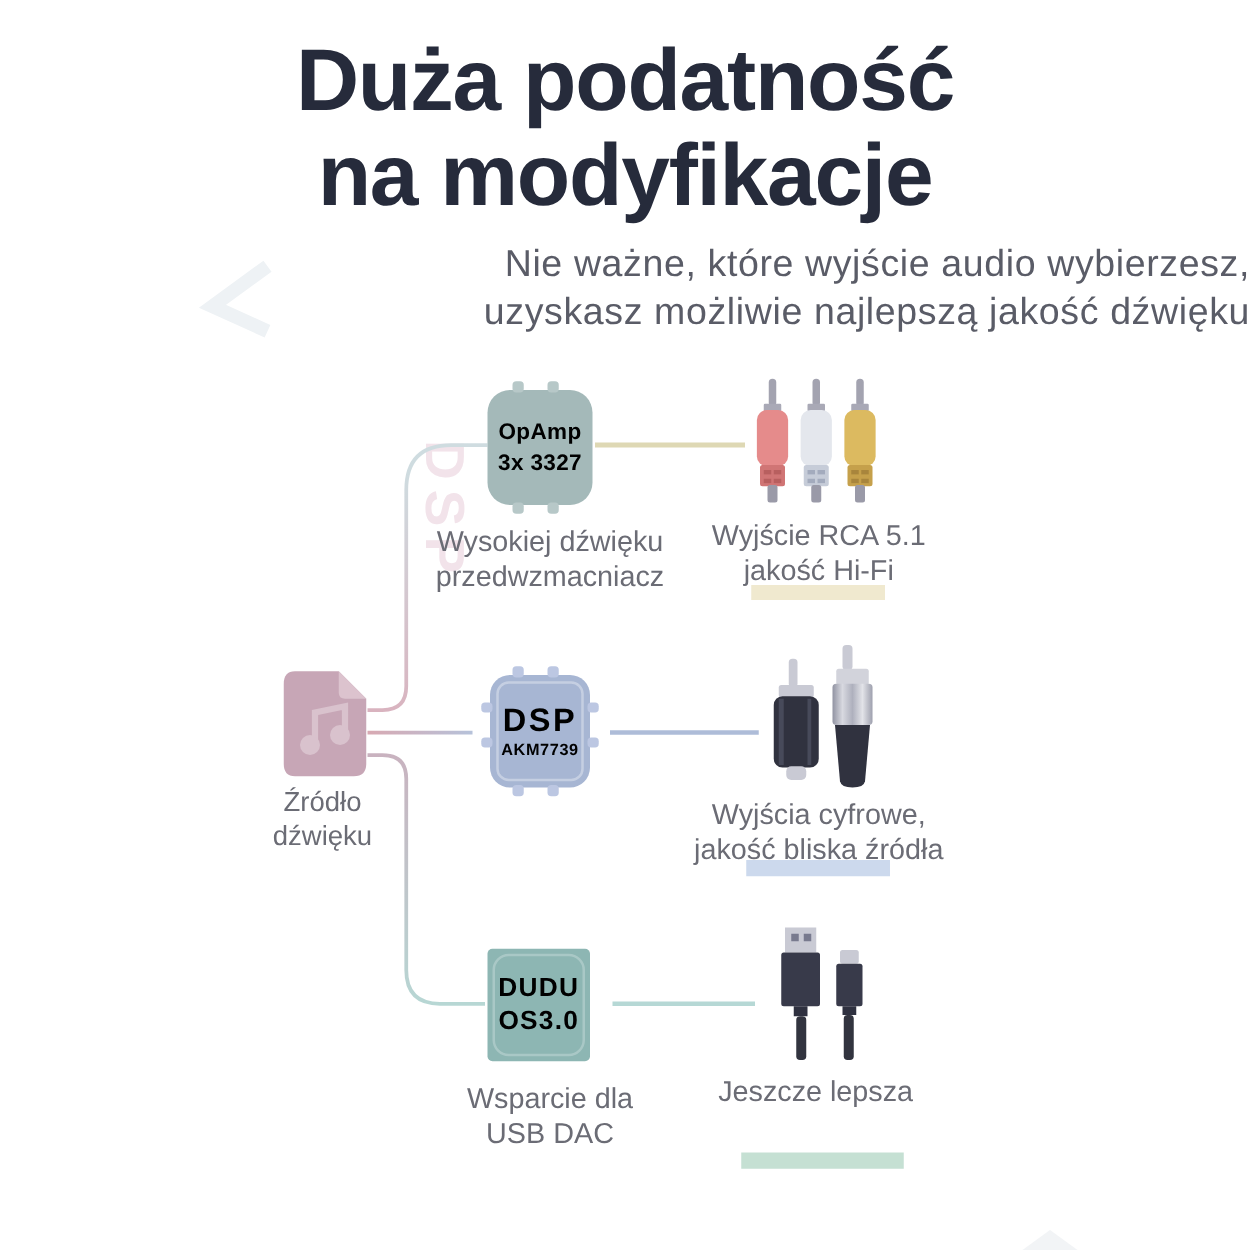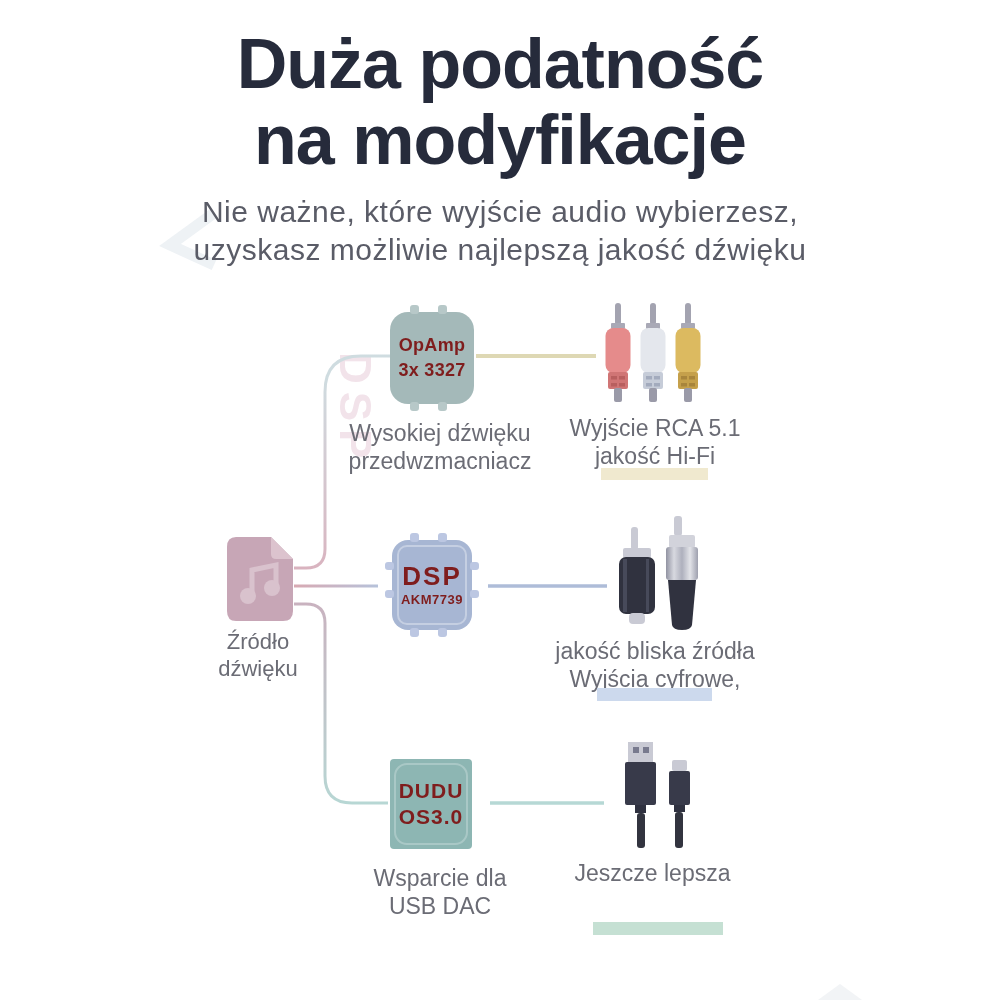--- a/index.html
+++ b/index.html
@@ -4,31 +4,31 @@
 <style>
   html,body{margin:0;padding:0;background:#fff;}
   #canvas{position:relative;width:1000px;height:1000px;background:#fff;overflow:hidden;
           font-family:"Liberation Sans","DejaVu Sans",sans-serif;}
   
   .title{position:absolute;top:26px;left:0;right:0;text-align:center;z-index:2;
          font-size:70px;line-height:76px;font-weight:700;color:#262b3b;letter-spacing:-1px;}
   .title span{display:block;}
   .subtitle{position:absolute;top:193px;left:0;right:0;text-align:center;z-index:2;
             font-size:30px;line-height:38px;font-weight:300;color:#5a5c67;letter-spacing:.5px;}
-  .subtitle span{display:block;}
+  .subtitle span{display:block;text-align:right;}
   
   .dsp-watermark{position:absolute;left:330px;top:352px;z-index:0;
                  writing-mode:vertical-rl;text-orientation:mixed;
                  font-weight:700;font-size:44px;letter-spacing:8px;color:#f2e3ea;}
   .wm-svg{position:absolute;left:0;top:0;z-index:0;}
   
   #lines-svg{position:absolute;left:0;top:0;z-index:1;}
   .icon-svg{position:absolute;z-index:2;}
   .chip{position:absolute;z-index:3;display:flex;flex-direction:column;align-items:center;
-        justify-content:center;color:#7f1d1d;font-weight:700;text-align:center;}
+        justify-content:center;color:#000000;font-weight:700;text-align:center;}
   .pin{position:absolute;border-radius:3px;}
   #chip-opamp{left:390px;top:312px;width:84px;height:92px;border-radius:18px;background:#a4b9b9;
               font-size:18px;line-height:25px;letter-spacing:.3px;}
   #chip-opamp .pin{background:#b7c8c8;width:9px;height:9px;}
   #chip-dsp{left:392px;top:540px;width:80px;height:90px;border-radius:16px;background:#a7b6d3;}
   #chip-dsp .inner{position:absolute;inset:5px;border:2px solid rgba(255,255,255,.35);border-radius:10px;}
   #chip-dsp .pin{background:#bcc7e2;}
   #chip-dsp .pv{width:9px;height:9px;}
   #chip-dsp .ph{width:9px;height:8px;}
   .dsp-big{font-size:26px;line-height:30px;letter-spacing:2px;position:relative;}
@@ -199,22 +199,22 @@
       <linearGradient id="metal2" x1="0" y1="0" x2="1" y2="0">
         <stop offset="0" stop-color="#9193a2"></stop>
           <stop offset=".25" stop-color="#d8d9e0"></stop>
         <stop offset=".5" stop-color="#aeb0bd"></stop>
           <stop offset=".75" stop-color="#e2e3e8"></stop>
         <stop offset="1" stop-color="#9ea0ae"></stop>
       </linearGradient>
     </defs>
   </svg>
   <div class="glabel" id="label-out-dig">
+    <span>Wyjścia cyfrowe,</span>
     <span>jakość bliska źródła</span>
-    <span>Wyjścia cyfrowe,</span>
   </div>
   <div class="bar" id="bar-dig"></div>
 
   <div class="chip" id="chip-dudu">
     <div class="inner"></div>
     <span style="position:relative">DUDU</span>
     <span style="position:relative">OS3.0</span>
   </div>
   <div class="glabel" id="label-dudu">
     <span>Wsparcie dla</span>

